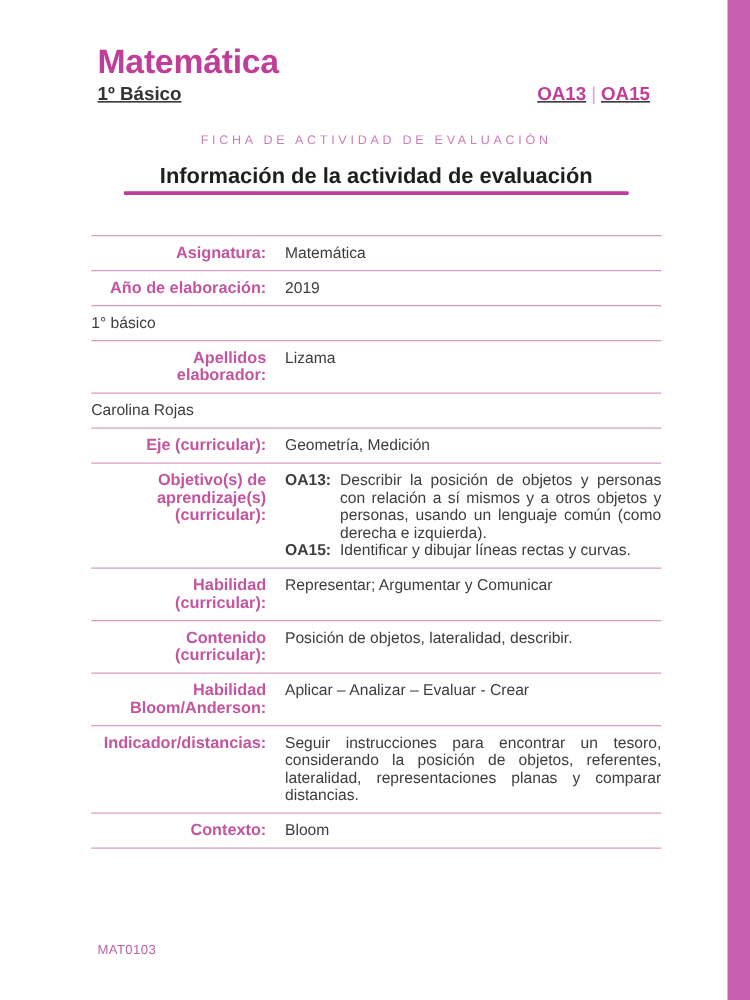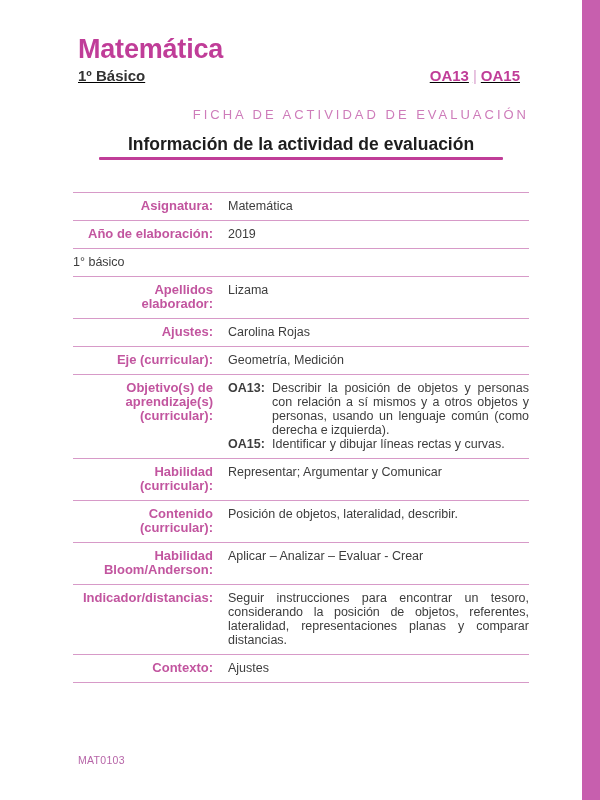--- a/index.html
+++ b/index.html
@@ -31,22 +31,22 @@
   .sub-row{
     display:flex;justify-content:space-between;align-items:baseline;
     margin-top:3px;
     text-decoration:underline;
   }
   .grade{font-size:15px;font-weight:700;color:#333333;}
   .oa-codes{font-size:15px;font-weight:700;color:var(--accent,#c03d98);}
   .oa-sep{color:#dba4d0;font-weight:400;padding:0 4px;}
   .content{margin-left:73px;width:456px;}
   .ficha-heading{
-    margin-top:23px;text-align:right;
-    font-size:13px;letter-spacing:3px;color:var(--ficha,#ce7cba);
+    margin-top:23px;text-align:center;
+    font-size:10px;letter-spacing:3px;color:var(--ficha,#ce7cba);
   }
   .section-title{
     margin-top:12px;text-align:center;
     font-size:17.5px;font-weight:700;color:var(--dark,#1e1e1e);
     line-height:20px;
   }
   .title-underline{
     width:404px;height:3px;margin:3px auto 0;
     background:var(--accent,#c03d98);border-radius:1px;
   }
@@ -104,21 +104,20 @@
   </div>
       <div class="row">
     <div class="cell-value">1° básico</div>
   </div>
       <div class="row">
     <div class="cell-label">Apellidos
 elaborador:</div>
     <div class="cell-value">Lizama</div>
   </div>
       <div class="row">
-    <div class="cell-label">Ajustes:</div>
     <div class="cell-value">Carolina Rojas</div>
   </div>
       <div class="row">
     <div class="cell-label">Eje (curricular):</div>
     <div class="cell-value">Geometría, Medición</div>
   </div>
       <div class="row">
     <div class="cell-label">Objetivo(s) de
 aprendizaje(s)
 (curricular):</div>
@@ -147,18 +146,18 @@
     <div class="cell-label">Habilidad
 Bloom/Anderson:</div>
     <div class="cell-value">Aplicar – Analizar – Evaluar - Crear</div>
   </div>
       <div class="row">
     <div class="cell-label">Indicador/distancias:</div>
     <div class="cell-value">Seguir instrucciones para encontrar un tesoro, considerando la posición de objetos, referentes, lateralidad, representaciones planas y comparar distancias.</div>
   </div>
       <div class="row">
     <div class="cell-label">Contexto:</div>
-    <div class="cell-value">Ajustes</div>
+    <div class="cell-value">Bloom</div>
   </div>
     </div>
 </div>
 
 <div class="footer-code">MAT0103</div>
 
 </body></html>

